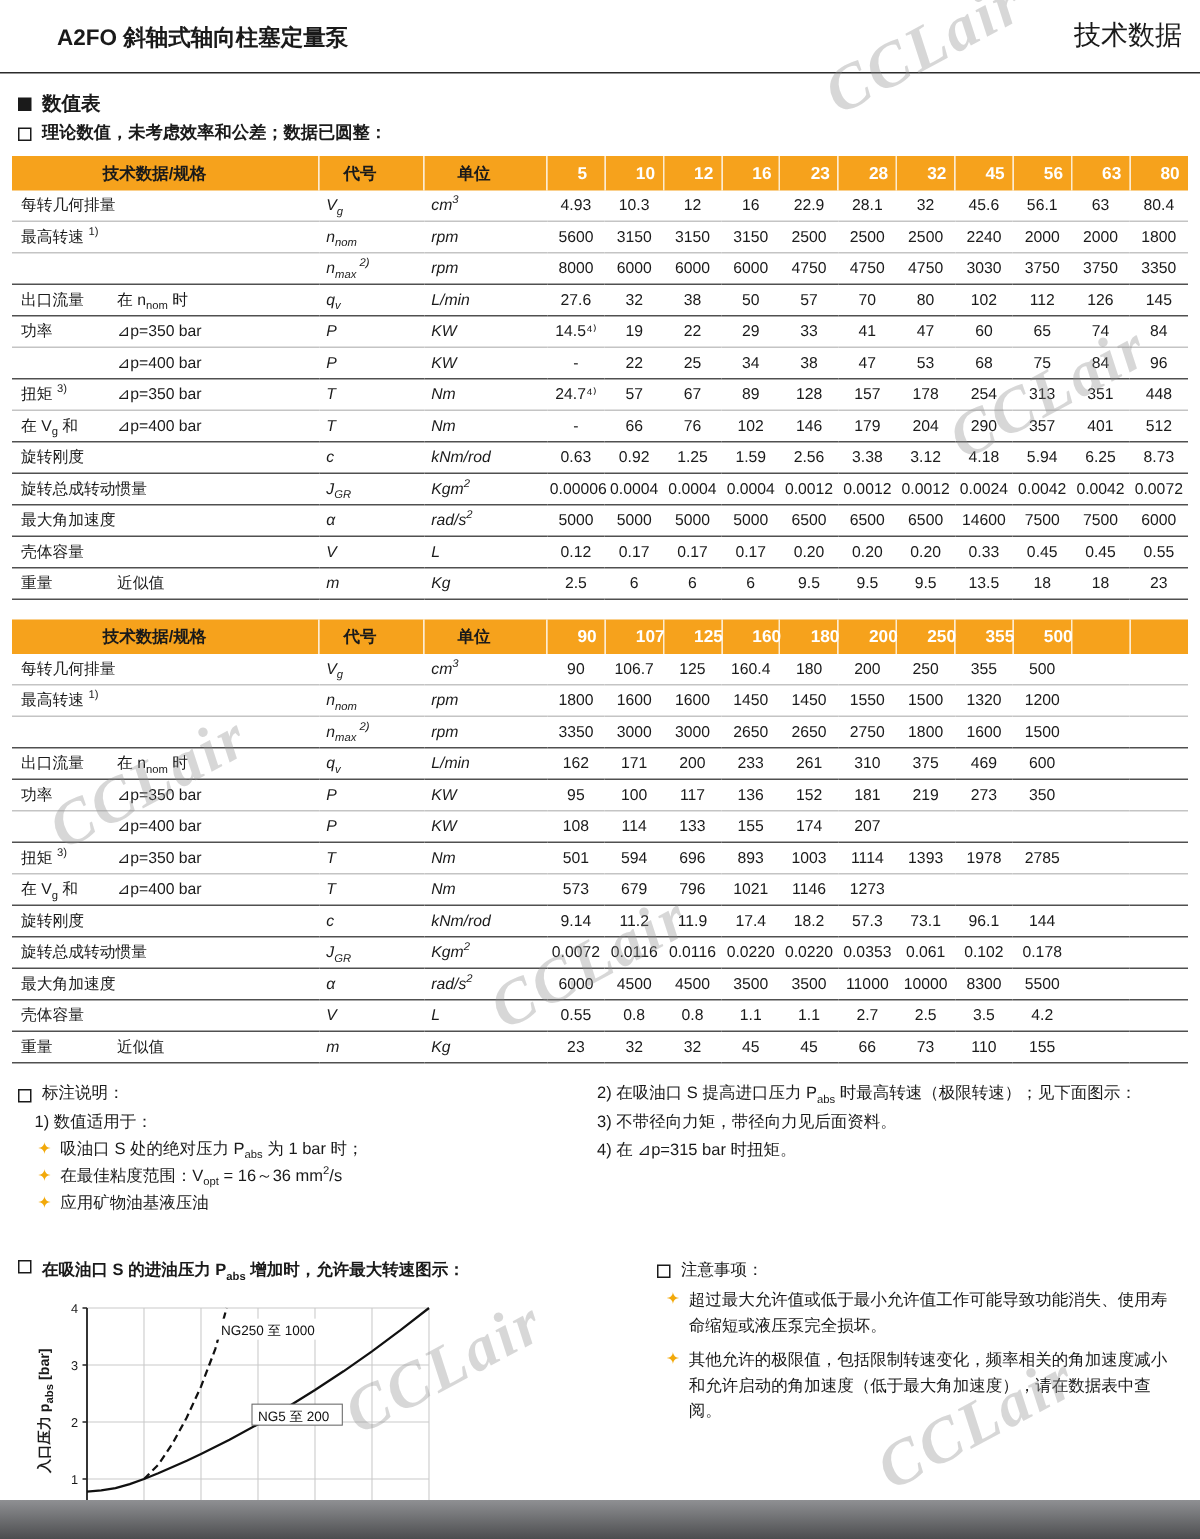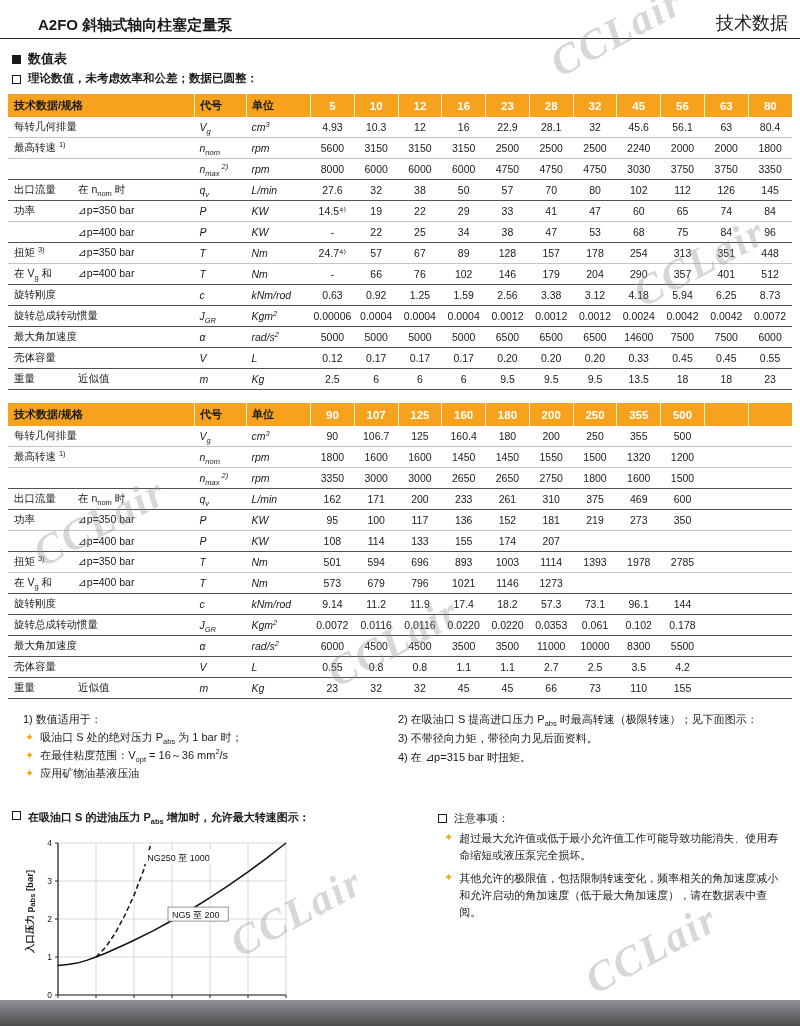--- a/index.html
+++ b/index.html
@@ -17,37 +17,38 @@
   }
   .w1{left:545px;top:8px;}
   .w2{left:628px;top:238px;}
   .w3{left:28px;top:498px;}
   .w4{left:322px;top:618px;}
   .w5{left:225px;top:888px;}
   .w6{left:580px;top:925px;}
   
   header{
     display:flex;justify-content:space-between;align-items:flex-end;
-    padding:11px 10px 3px 38px;border-bottom:1.5px solid #2b2b2b;
+    padding:11px 10px 13px 38px;border-bottom:1.5px solid #2b2b2b;
   }
   .title{font-size:15px;font-weight:bold;}
   .hright{font-size:18px;padding-right:2px;text-align:center;}
   
   .section-title{margin:11px 12px 3px;font-size:13px;font-weight:bold;display:flex;align-items:center;gap:7px;}
   .sq-filled{width:9px;height:9px;background:#1a1a1a;display:inline-block;flex:none;}
   .sq-hollow{width:7px;height:7px;border:1.6px solid #1a1a1a;display:inline-block;flex:none;background:#fff;margin-top:1px;}
   .sub-note{margin:3px 12px 8px;font-size:11.5px;font-weight:bold;display:flex;align-items:center;gap:7px;}
   
   .spec-table{width:784px;margin:0 8px 13px;border-collapse:collapse;table-layout:fixed;font-size:10.5px;}
   .spec-table th:nth-child(1){width:178px;}
   .spec-table th:nth-child(2){width:44px;}
   .spec-table th:nth-child(3){width:56px;}
   .spec-table thead th{
-    background:#F6A21C;padding:4px 2px;vertical-align:middle;
+    background:#F6A21C;padding:4px 20px;vertical-align:middle;
     border-left:1px solid rgba(255,255,255,.8);
+    text-align:center;
   }
   .spec-table thead th:first-child{border-left:none;}
   .th-spec{text-align:left;font-weight:bold;font-size:11px;padding-left:6px !important;}
   .th-code,.th-unit{text-align:left;font-weight:bold;font-size:11px;padding-left:5px !important;}
   .th-size{color:#fff;font-weight:bold;text-align:center;font-size:11.5px;}
   .spec-table tbody td{padding:3px 2px;height:14px;border-bottom:1px solid #c4c4c4;vertical-align:middle;}
   tr.group-end td{border-bottom:1px solid #505050;}
   .td-spec{text-align:left;padding-left:6px !important;}
   .lbl{display:inline-block;min-width:64px;}
   .td-code,.td-unit{text-align:left;padding-left:5px !important;font-style:italic;}
@@ -559,20 +560,24 @@
           <td class="td-val">110</td>
           <td class="td-val">155</td>
           <td class="td-val"></td>
           <td class="td-val"></td>
         </tr>
       </tbody>
     </table>
 
   <div class="notes-row">
     <div class="notes-left">
+      <div class="note-title">
+        <span class="sq-hollow"></span>
+        <span>标注说明：</span>
+      </div>
       <div class="note-intro">1) 数值适用于：</div>
       <div class="bullet">
         <span class="diamond">✦</span>
         <span>吸油口 S 处的绝对压力 P<sub>abs</sub> 为 1 bar 时；</span>
       </div>
       <div class="bullet">
         <span class="diamond">✦</span>
         <span>在最佳粘度范围：V<sub>opt</sub> = 16～36 mm<sup>2</sup>/s</span>
       </div>
       <div class="bullet">

